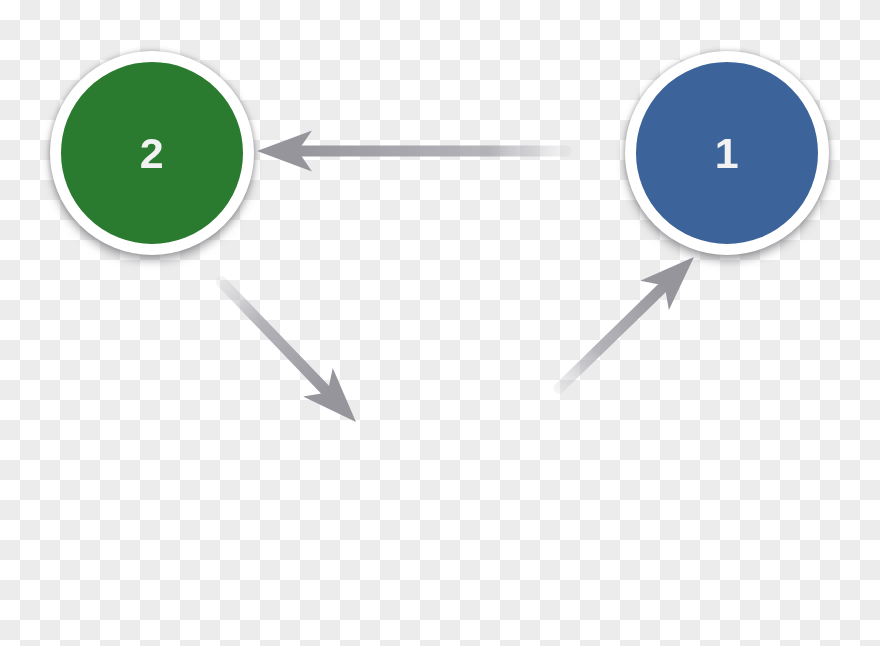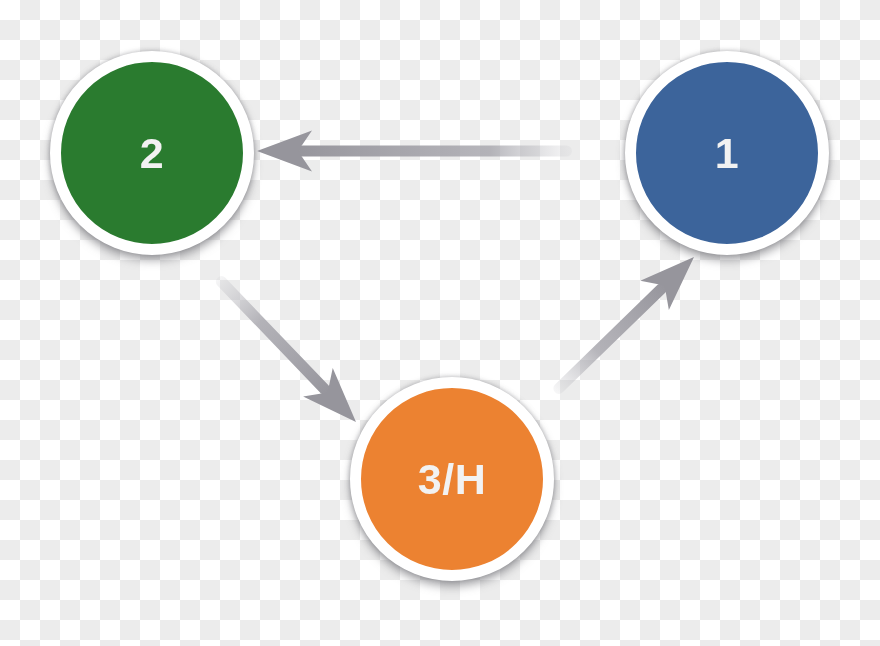--- a/index.html
+++ b/index.html
@@ -85,17 +85,14 @@
   </svg>
 
   <div class="node node-2" style="background: rgb(42, 123, 47);">
     <span class="node-label" style="color: rgb(242, 242, 242);">2</span>
   </div>
 
   <div class="node node-1" style="background: rgb(60, 100, 155);">
     <span class="node-label" style="color: rgb(242, 242, 242);">1</span>
   </div>
 
-  <div class="node node-3h" style="background: rgb(236, 130, 49);">
-    <span class="node-label" style="color: rgb(242, 242, 242);">3/H</span>
-  </div>
 
 </div>
 
 </body></html>

